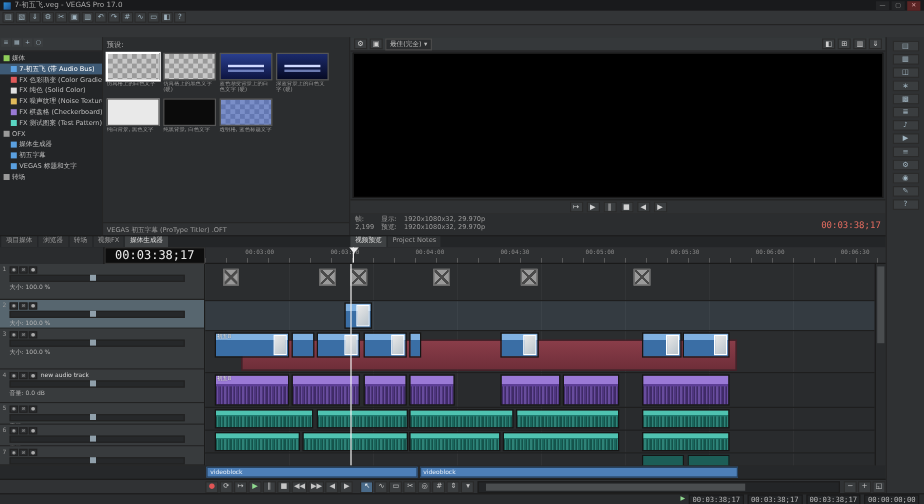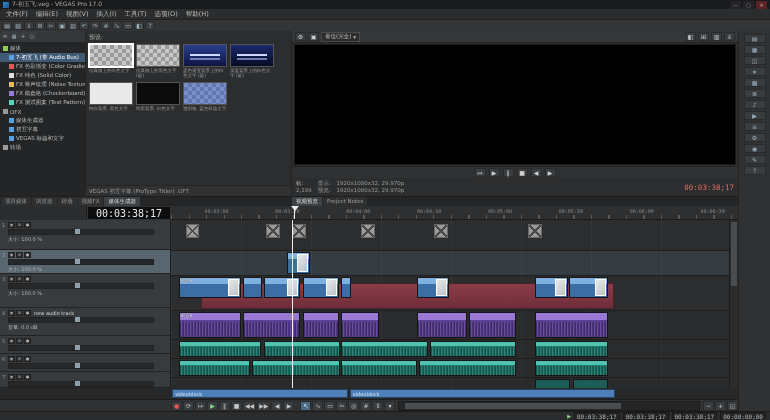--- a/index.html
+++ b/index.html
@@ -124,30 +124,20 @@
   <div class="titlebar">
     <span class="app-ico"></span>
     <span>7-初五飞.veg - VEGAS Pro 17.0</span>
     <span class="winbtns">
       <span class="winbtn">—</span>
       <span class="winbtn">▢</span>
       <span class="winbtn close">✕</span>
     </span>
   </div>
 
-  <div class="menubar">
-
-  <span class="menu-item">文件(F)</span>
-      <span class="menu-item">编辑(E)</span>
-      <span class="menu-item">视图(V)</span>
-      <span class="menu-item">插入(I)</span>
-      <span class="menu-item">工具(T)</span>
-      <span class="menu-item">选项(O)</span>
-      <span class="menu-item">帮助(H)</span>
-    </div>
 
   <div class="main-toolbar">
 
   <span class="tbtn g">▤</span>
       <span class="tbtn g">▧</span>
       <span class="tbtn g">⇓</span>
       <span class="tbtn g">⚙</span>
       <span class="tbtn g">✂</span>
       <span class="tbtn g">▣</span>
       <span class="tbtn g">▥</span>

